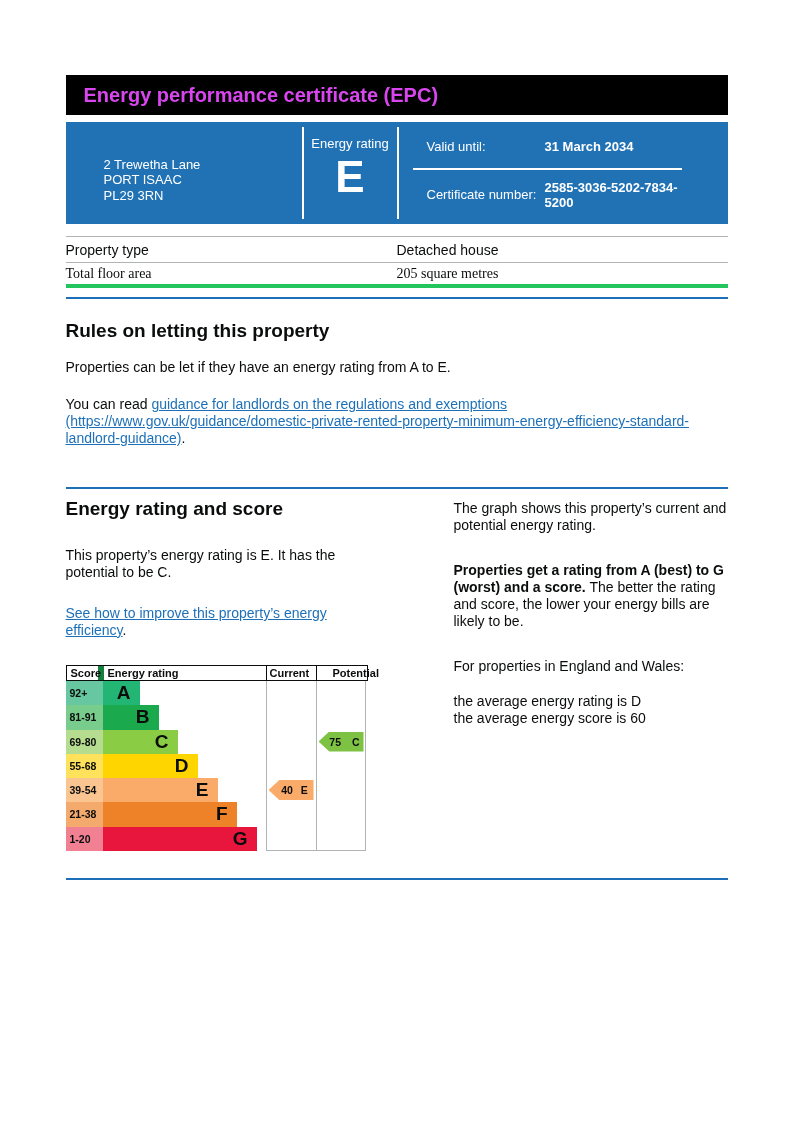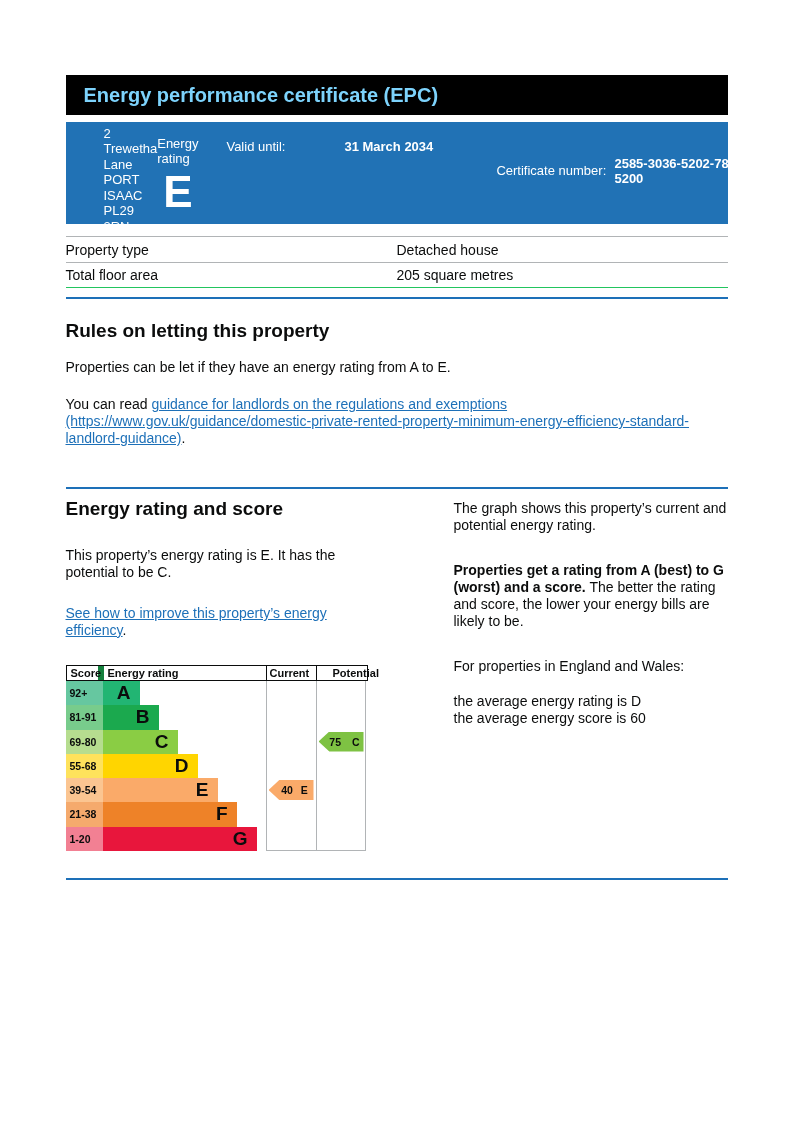--- a/index.html
+++ b/index.html
@@ -7,21 +7,21 @@
     margin: 0; padding: 0;
     background: #ffffff;
     font-family: "Liberation Sans", sans-serif;
     color: #0b0c0c;
   }
   body { width: 793px; height: 1122px; overflow: hidden; }
   .page { width: 662px; margin: 0 auto; padding-top: 75px; }
 
   
   .banner {
-    background: #000000; color: #7dd3fc;
+    background: #000000; color: #d946ef;
     height: 40px; display: flex; align-items: center;
     padding-left: 18px;
     font-size: 20px; font-weight: bold;
   }
 
   
   .summary {
     margin-top: 7px; height: 102px;
     background: #2172b5; color: #ffffff;
     display: flex;
@@ -31,35 +31,35 @@
     padding-left: 38px; padding-top: 14px;
     font-size: 13px; line-height: 15.5px;
   }
   .v-divider { width: 2px; background: #ffffff; margin: 5px 0; }
   .summary-rating {
     width: 93px; display: flex; flex-direction: column; align-items: center;
     padding-top: 14px;
   }
   .summary-rating .lbl { font-size: 13px; }
   .summary-rating .big { font-size: 44px; font-weight: bold; line-height: 48px; margin-top: 2px; }
-  .summary-right { flex: 1; padding: 0 30px 0 28px; display: flex; flex-direction: row; }
+  .summary-right { flex: 1; padding: 0 30px 0 28px; display: flex; flex-direction: column; }
   .sr-row { display: flex; align-items: center; }
   .sr-row.top { height: 44px; padding-top: 6px; }
   .sr-row.bottom { flex: 1; align-items: center; padding-bottom: 4px; }
   .sr-label { width: 118px; font-size: 13px; line-height: 15.5px; flex-shrink: 0; }
   .sr-value { font-size: 13px; font-weight: bold; line-height: 15.5px; width: 150px; }
   .white-rule { border: none; border-top: 2px solid #ffffff; margin: 2px 16px 0 -14px; }
 
   
   .facts { margin-top: 12px; }
   .facts-row {
     display: flex; height: 26px; align-items: center;
     border-top: 1px solid #b1b4b6; font-size: 14px;
   }
-  .facts-row:last-child { border-bottom: 1px solid #22c55e; }
+  .facts-row:last-child { border-bottom: 4px solid #22c55e; font-family: Liberation Serif, serif; }
   .facts-label { width: 331px; }
 
   .blue-rule { border: none; border-top: 2px solid #1d70b8; margin: 0; }
   .rule-1 { margin-top: 9px; }
   .rule-2 { margin-top: 40px; }
   .rule-3 { margin-top: 27px; }
 
   h2 {
     font-size: 19px; font-weight: bold; line-height: 24px;
     margin: 20px 0 0 0;

